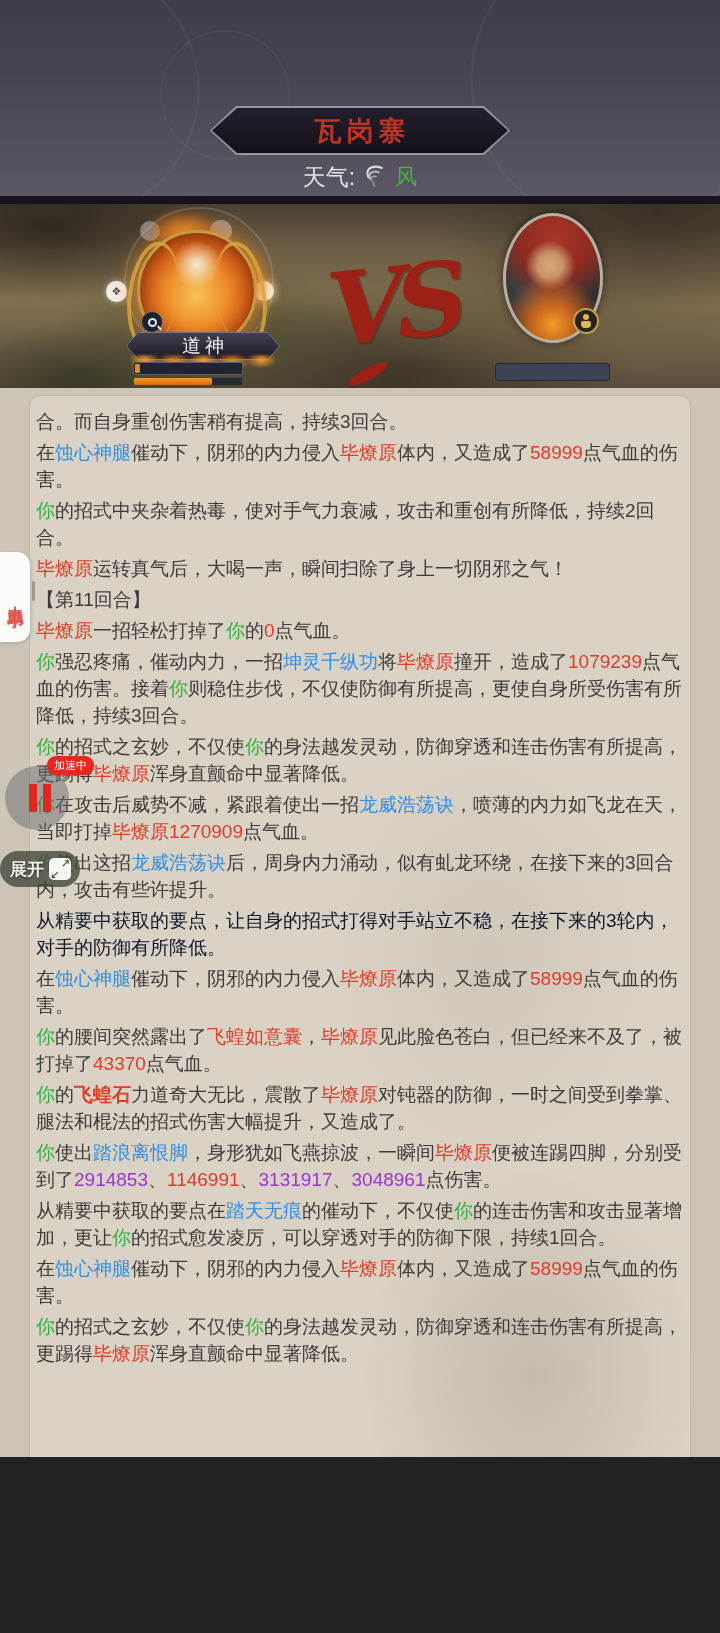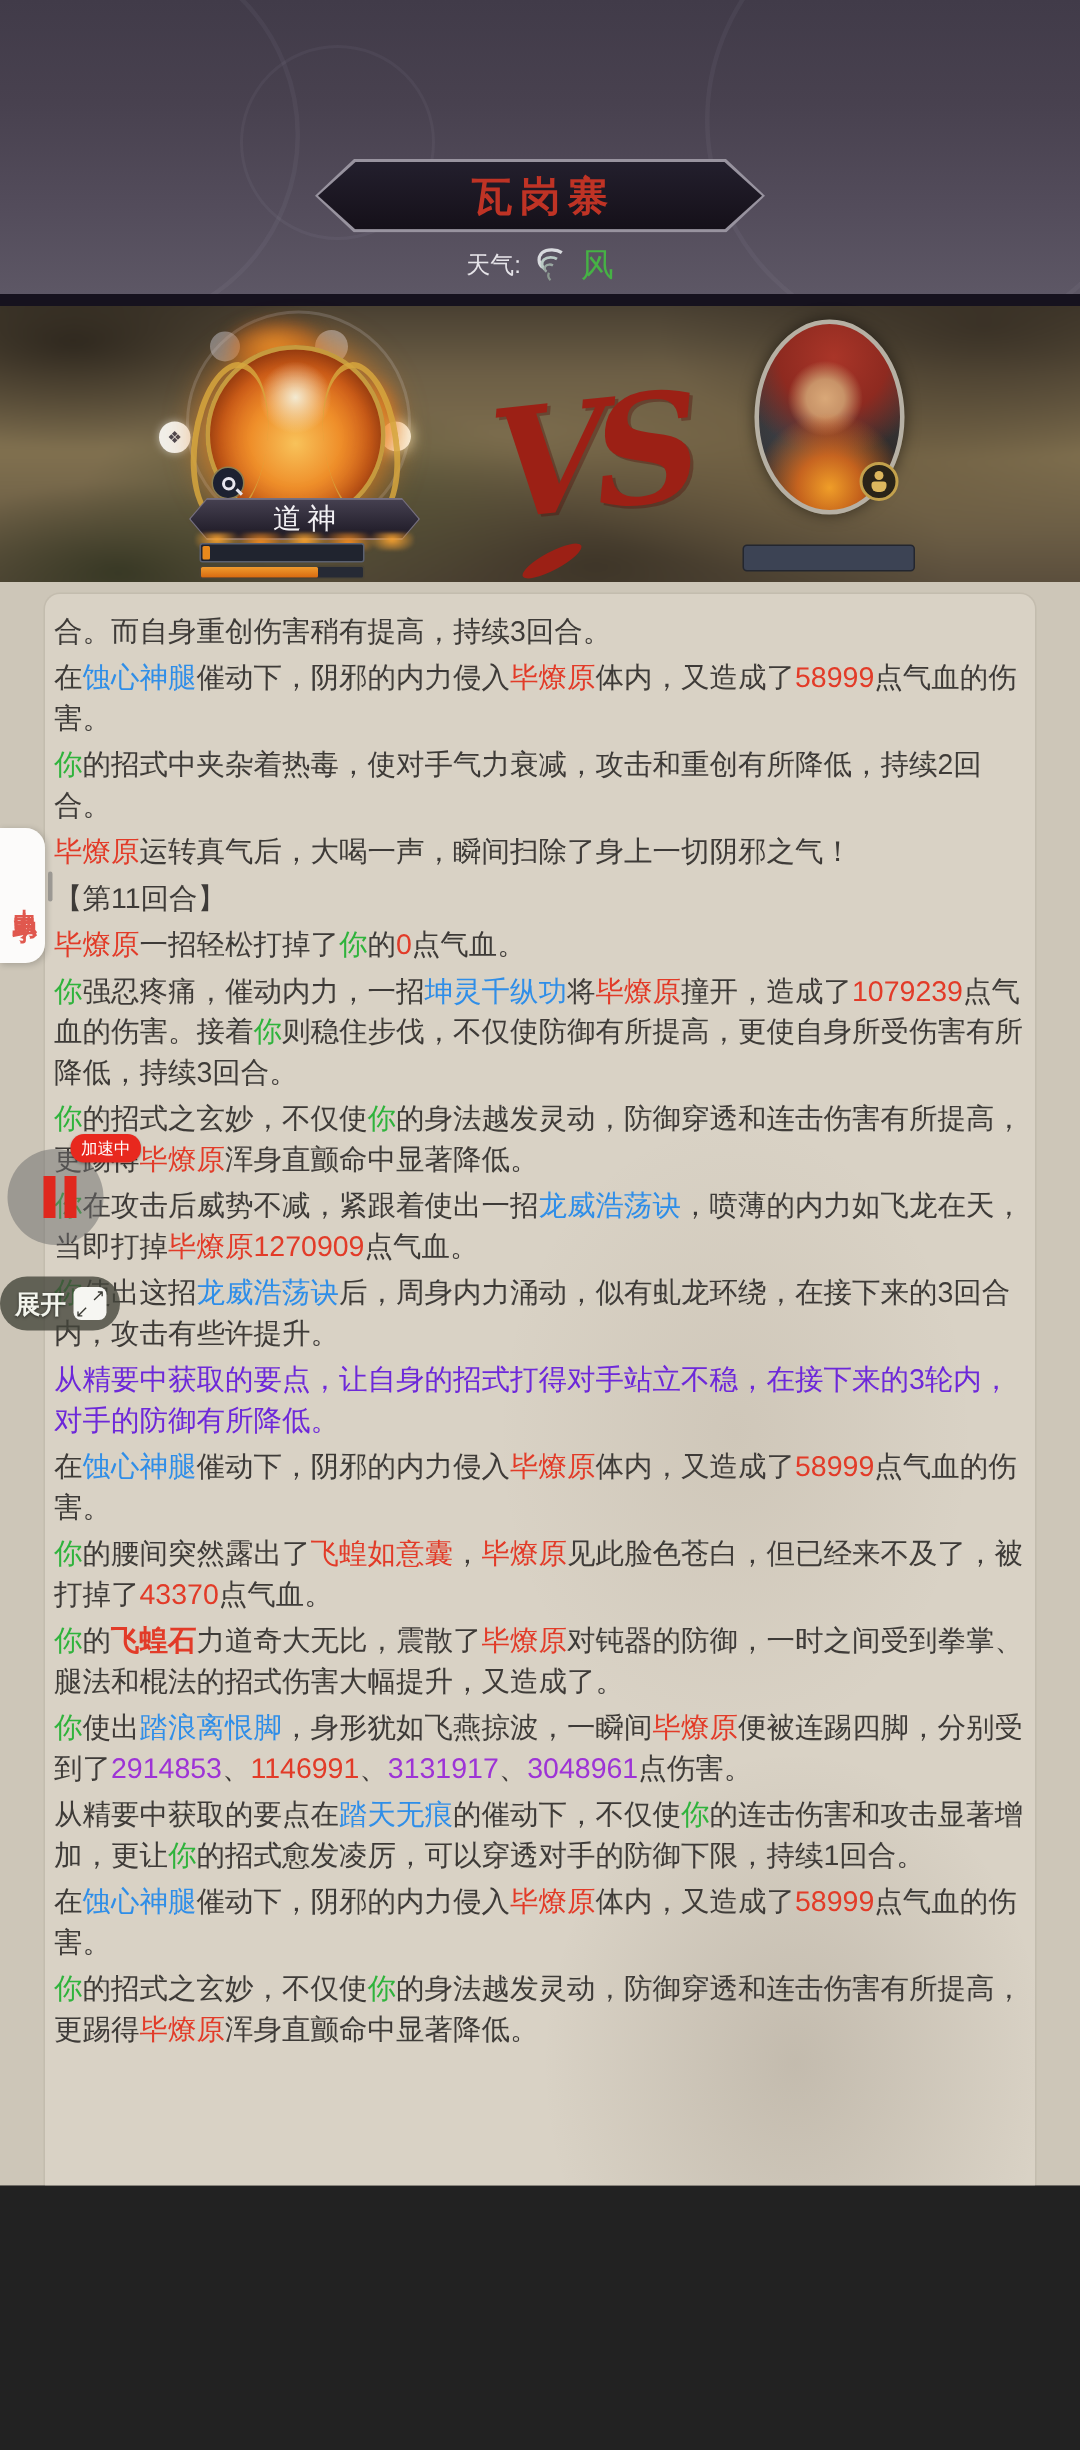--- a/index.html
+++ b/index.html
@@ -17,21 +17,21 @@
   .banner-outer{position:absolute;left:210px;top:106px;width:300px;height:49px;
     clip-path:polygon(26px 0,274px 0,300px 50%,274px 100%,26px 100%,0 50%);
     background:#98939f;}
   .banner-inner{position:absolute;inset:2px;
     clip-path:polygon(25px 0,271px 0,296px 50%,271px 100%,25px 100%,0 50%);
     background:linear-gradient(180deg,#231f2d 0%,#151019 100%);
     display:flex;align-items:center;justify-content:center;}
   .banner-title{color:#bf3325;font-size:27px;font-weight:bold;letter-spacing:5px;text-indent:5px;}
   .weather-row{position:absolute;left:0;top:162px;width:720px;height:30px;
     display:flex;align-items:center;justify-content:center;gap:6px;}
-  .weather-label{color:#e6e4e9;font-size:16px;}
+  .weather-label{color:#e6e4e9;font-size:23px;}
   .weather-value{color:#46b245;font-size:22px;}
   .wind-icon{display:inline-flex;width:28px;height:28px;}
 
   
   .scene{position:absolute;left:0;top:196px;width:720px;height:192px;overflow:hidden;background:#5e5140;}
   .scene-bg{position:absolute;inset:-10px;filter:blur(3px);
     background:
       radial-gradient(ellipse 180px 70px at 8% 20%,rgba(40,34,26,.85) 0%,rgba(40,34,26,0) 100%),
       radial-gradient(ellipse 220px 90px at 90% 15%,rgba(52,44,34,.8) 0%,rgba(52,44,34,0) 100%),
       radial-gradient(ellipse 200px 80px at 75% 55%,rgba(108,92,64,.9) 0%,rgba(108,92,64,0) 100%),
@@ -232,21 +232,21 @@
           <p class="log-p"><span style="color: rgb(62, 59, 56);">合。而自身重创伤害稍有提高，持续3回合。</span></p>
           <p class="log-p"><span style="color: rgb(62, 59, 56);">在</span><span style="color: rgb(47, 142, 232);">蚀心神腿</span><span style="color: rgb(62, 59, 56);">催动下，阴邪的内力侵入</span><span style="color: rgb(226, 59, 40);">毕燎原</span><span style="color: rgb(62, 59, 56);">体内，又造成了</span><span style="color: rgb(226, 59, 40);">58999</span><span style="color: rgb(62, 59, 56);">点气血的伤害。</span></p>
           <p class="log-p"><span style="color: rgb(47, 179, 60);">你</span><span style="color: rgb(62, 59, 56);">的招式中夹杂着热毒，使对手气力衰减，攻击和重创有所降低，持续2回合。</span></p>
           <p class="log-p"><span style="color: rgb(226, 59, 40);">毕燎原</span><span style="color: rgb(62, 59, 56);">运转真气后，大喝一声，瞬间扫除了身上一切阴邪之气！</span></p>
           <p class="log-p"><span style="color: rgb(62, 59, 56);">【第11回合】</span></p>
           <p class="log-p"><span style="color: rgb(226, 59, 40);">毕燎原</span><span style="color: rgb(62, 59, 56);">一招轻松打掉了</span><span style="color: rgb(47, 179, 60);">你</span><span style="color: rgb(62, 59, 56);">的</span><span style="color: rgb(226, 59, 40);">0</span><span style="color: rgb(62, 59, 56);">点气血。</span></p>
           <p class="log-p"><span style="color: rgb(47, 179, 60);">你</span><span style="color: rgb(62, 59, 56);">强忍疼痛，催动内力，一招</span><span style="color: rgb(47, 142, 232);">坤灵千纵功</span><span style="color: rgb(62, 59, 56);">将</span><span style="color: rgb(226, 59, 40);">毕燎原</span><span style="color: rgb(62, 59, 56);">撞开，造成了</span><span style="color: rgb(226, 59, 40);">1079239</span><span style="color: rgb(62, 59, 56);">点气血的伤害。接着</span><span style="color: rgb(47, 179, 60);">你</span><span style="color: rgb(62, 59, 56);">则稳住步伐，不仅使防御有所提高，更使自身所受伤害有所降低，持续3回合。</span></p>
           <p class="log-p"><span style="color: rgb(47, 179, 60);">你</span><span style="color: rgb(62, 59, 56);">的招式之玄妙，不仅使</span><span style="color: rgb(47, 179, 60);">你</span><span style="color: rgb(62, 59, 56);">的身法越发灵动，防御穿透和连击伤害有所提高，更踢得</span><span style="color: rgb(226, 59, 40);">毕燎原</span><span style="color: rgb(62, 59, 56);">浑身直颤命中显著降低。</span></p>
           <p class="log-p"><span style="color: rgb(47, 179, 60);">你</span><span style="color: rgb(62, 59, 56);">在攻击后威势不减，紧跟着使出一招</span><span style="color: rgb(47, 142, 232);">龙威浩荡诀</span><span style="color: rgb(62, 59, 56);">，喷薄的内力如飞龙在天，当即打掉</span><span style="color: rgb(226, 59, 40);">毕燎原</span><span style="color: rgb(226, 59, 40);">1270909</span><span style="color: rgb(62, 59, 56);">点气血。</span></p>
           <p class="log-p"><span style="color: rgb(47, 179, 60);">你</span><span style="color: rgb(62, 59, 56);">使出这招</span><span style="color: rgb(47, 142, 232);">龙威浩荡诀</span><span style="color: rgb(62, 59, 56);">后，周身内力涌动，似有虬龙环绕，在接下来的3回合内，攻击有些许提升。</span></p>
-          <p class="log-p"><span style="color: #6d28d9; margin-top: 10px;">从精要中获取的要点，让自身的招式打得对手站立不稳，在接下来的3轮内，对手的防御有所降低。</span></p>
+          <p class="log-p"><span style="color: #0f172a; margin-top: 10px;">从精要中获取的要点，让自身的招式打得对手站立不稳，在接下来的3轮内，对手的防御有所降低。</span></p>
           <p class="log-p"><span style="color: rgb(62, 59, 56);">在</span><span style="color: rgb(47, 142, 232);">蚀心神腿</span><span style="color: rgb(62, 59, 56);">催动下，阴邪的内力侵入</span><span style="color: rgb(226, 59, 40);">毕燎原</span><span style="color: rgb(62, 59, 56);">体内，又造成了</span><span style="color: rgb(226, 59, 40);">58999</span><span style="color: rgb(62, 59, 56);">点气血的伤害。</span></p>
           <p class="log-p"><span style="color: rgb(47, 179, 60);">你</span><span style="color: rgb(62, 59, 56);">的腰间突然露出了</span><span style="color: rgb(226, 59, 40);">飞蝗如意囊</span><span style="color: rgb(62, 59, 56);">，</span><span style="color: rgb(226, 59, 40);">毕燎原</span><span style="color: rgb(62, 59, 56);">见此脸色苍白，但已经来不及了，被打掉了</span><span style="color: rgb(226, 59, 40);">43370</span><span style="color: rgb(62, 59, 56);">点气血。</span></p>
           <p class="log-p"><span style="color: rgb(47, 179, 60);">你</span><span style="color: rgb(62, 59, 56);">的</span><span style="color: rgb(226, 59, 40); font-weight: bold;">飞蝗石</span><span style="color: rgb(62, 59, 56);">力道奇大无比，震散了</span><span style="color: rgb(226, 59, 40);">毕燎原</span><span style="color: rgb(62, 59, 56);">对钝器的防御，一时之间受到拳掌、腿法和棍法的招式伤害大幅提升，又造成了。</span></p>
           <p class="log-p"><span style="color: rgb(47, 179, 60);">你</span><span style="color: rgb(62, 59, 56);">使出</span><span style="color: rgb(47, 142, 232);">踏浪离恨脚</span><span style="color: rgb(62, 59, 56);">，身形犹如飞燕掠波，一瞬间</span><span style="color: rgb(226, 59, 40);">毕燎原</span><span style="color: rgb(62, 59, 56);">便被连踢四脚，分别受到了</span><span style="color: rgb(157, 51, 214);">2914853</span><span style="color: rgb(62, 59, 56);">、</span><span style="color: rgb(226, 59, 40);">1146991</span><span style="color: rgb(62, 59, 56);">、</span><span style="color: rgb(157, 51, 214);">3131917</span><span style="color: rgb(62, 59, 56);">、</span><span style="color: rgb(157, 51, 214);">3048961</span><span style="color: rgb(62, 59, 56);">点伤害。</span></p>
           <p class="log-p"><span style="color: rgb(62, 59, 56);">从精要中获取的要点在</span><span style="color: rgb(47, 142, 232);">踏天无痕</span><span style="color: rgb(62, 59, 56);">的催动下，不仅使</span><span style="color: rgb(47, 179, 60);">你</span><span style="color: rgb(62, 59, 56);">的连击伤害和攻击显著增加，更让</span><span style="color: rgb(47, 179, 60);">你</span><span style="color: rgb(62, 59, 56);">的招式愈发凌厉，可以穿透对手的防御下限，持续1回合。</span></p>
           <p class="log-p"><span style="color: rgb(62, 59, 56);">在</span><span style="color: rgb(47, 142, 232);">蚀心神腿</span><span style="color: rgb(62, 59, 56);">催动下，阴邪的内力侵入</span><span style="color: rgb(226, 59, 40);">毕燎原</span><span style="color: rgb(62, 59, 56);">体内，又造成了</span><span style="color: rgb(226, 59, 40);">58999</span><span style="color: rgb(62, 59, 56);">点气血的伤害。</span></p>
           <p class="log-p"><span style="color: rgb(47, 179, 60);">你</span><span style="color: rgb(62, 59, 56);">的招式之玄妙，不仅使</span><span style="color: rgb(47, 179, 60);">你</span><span style="color: rgb(62, 59, 56);">的身法越发灵动，防御穿透和连击伤害有所提高，更踢得</span><span style="color: rgb(226, 59, 40);">毕燎原</span><span style="color: rgb(62, 59, 56);">浑身直颤命中显著降低。</span></p>
         </div>
     </div>
   </div>

